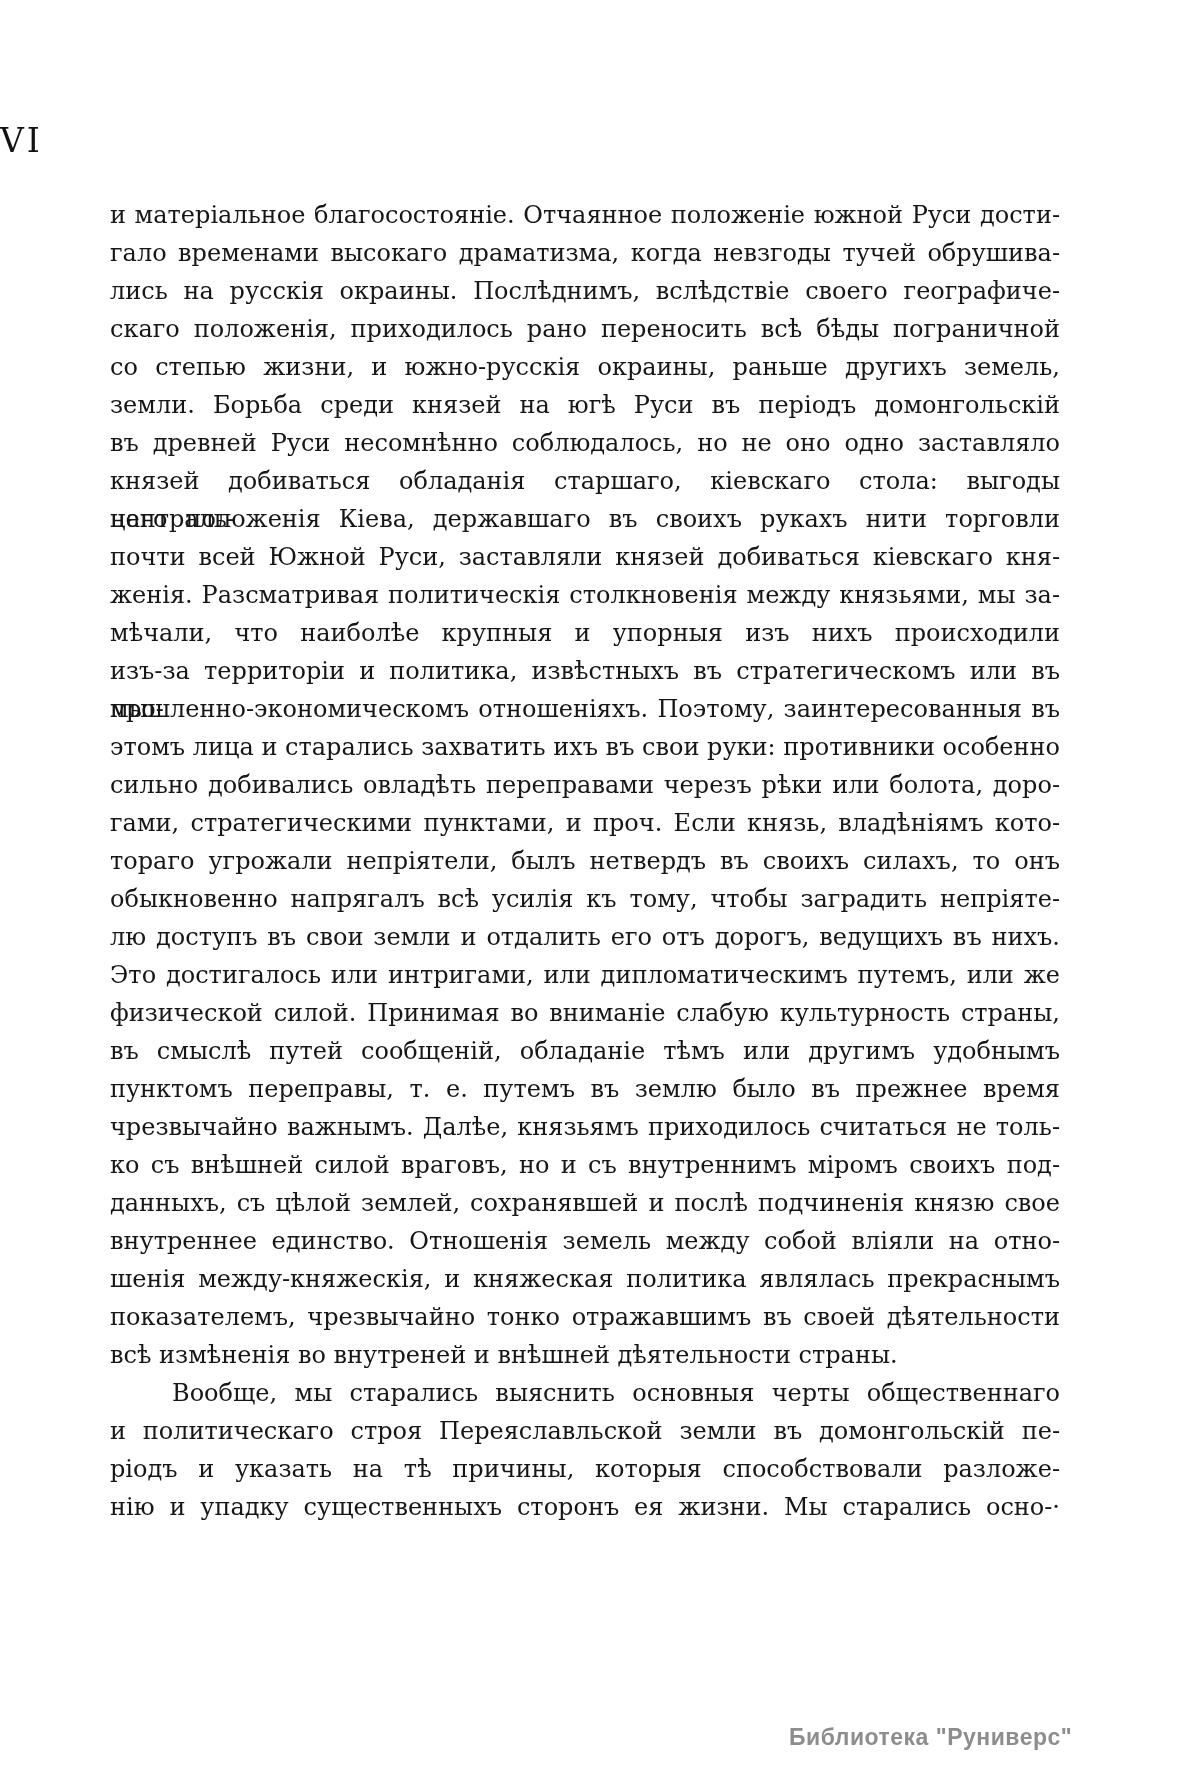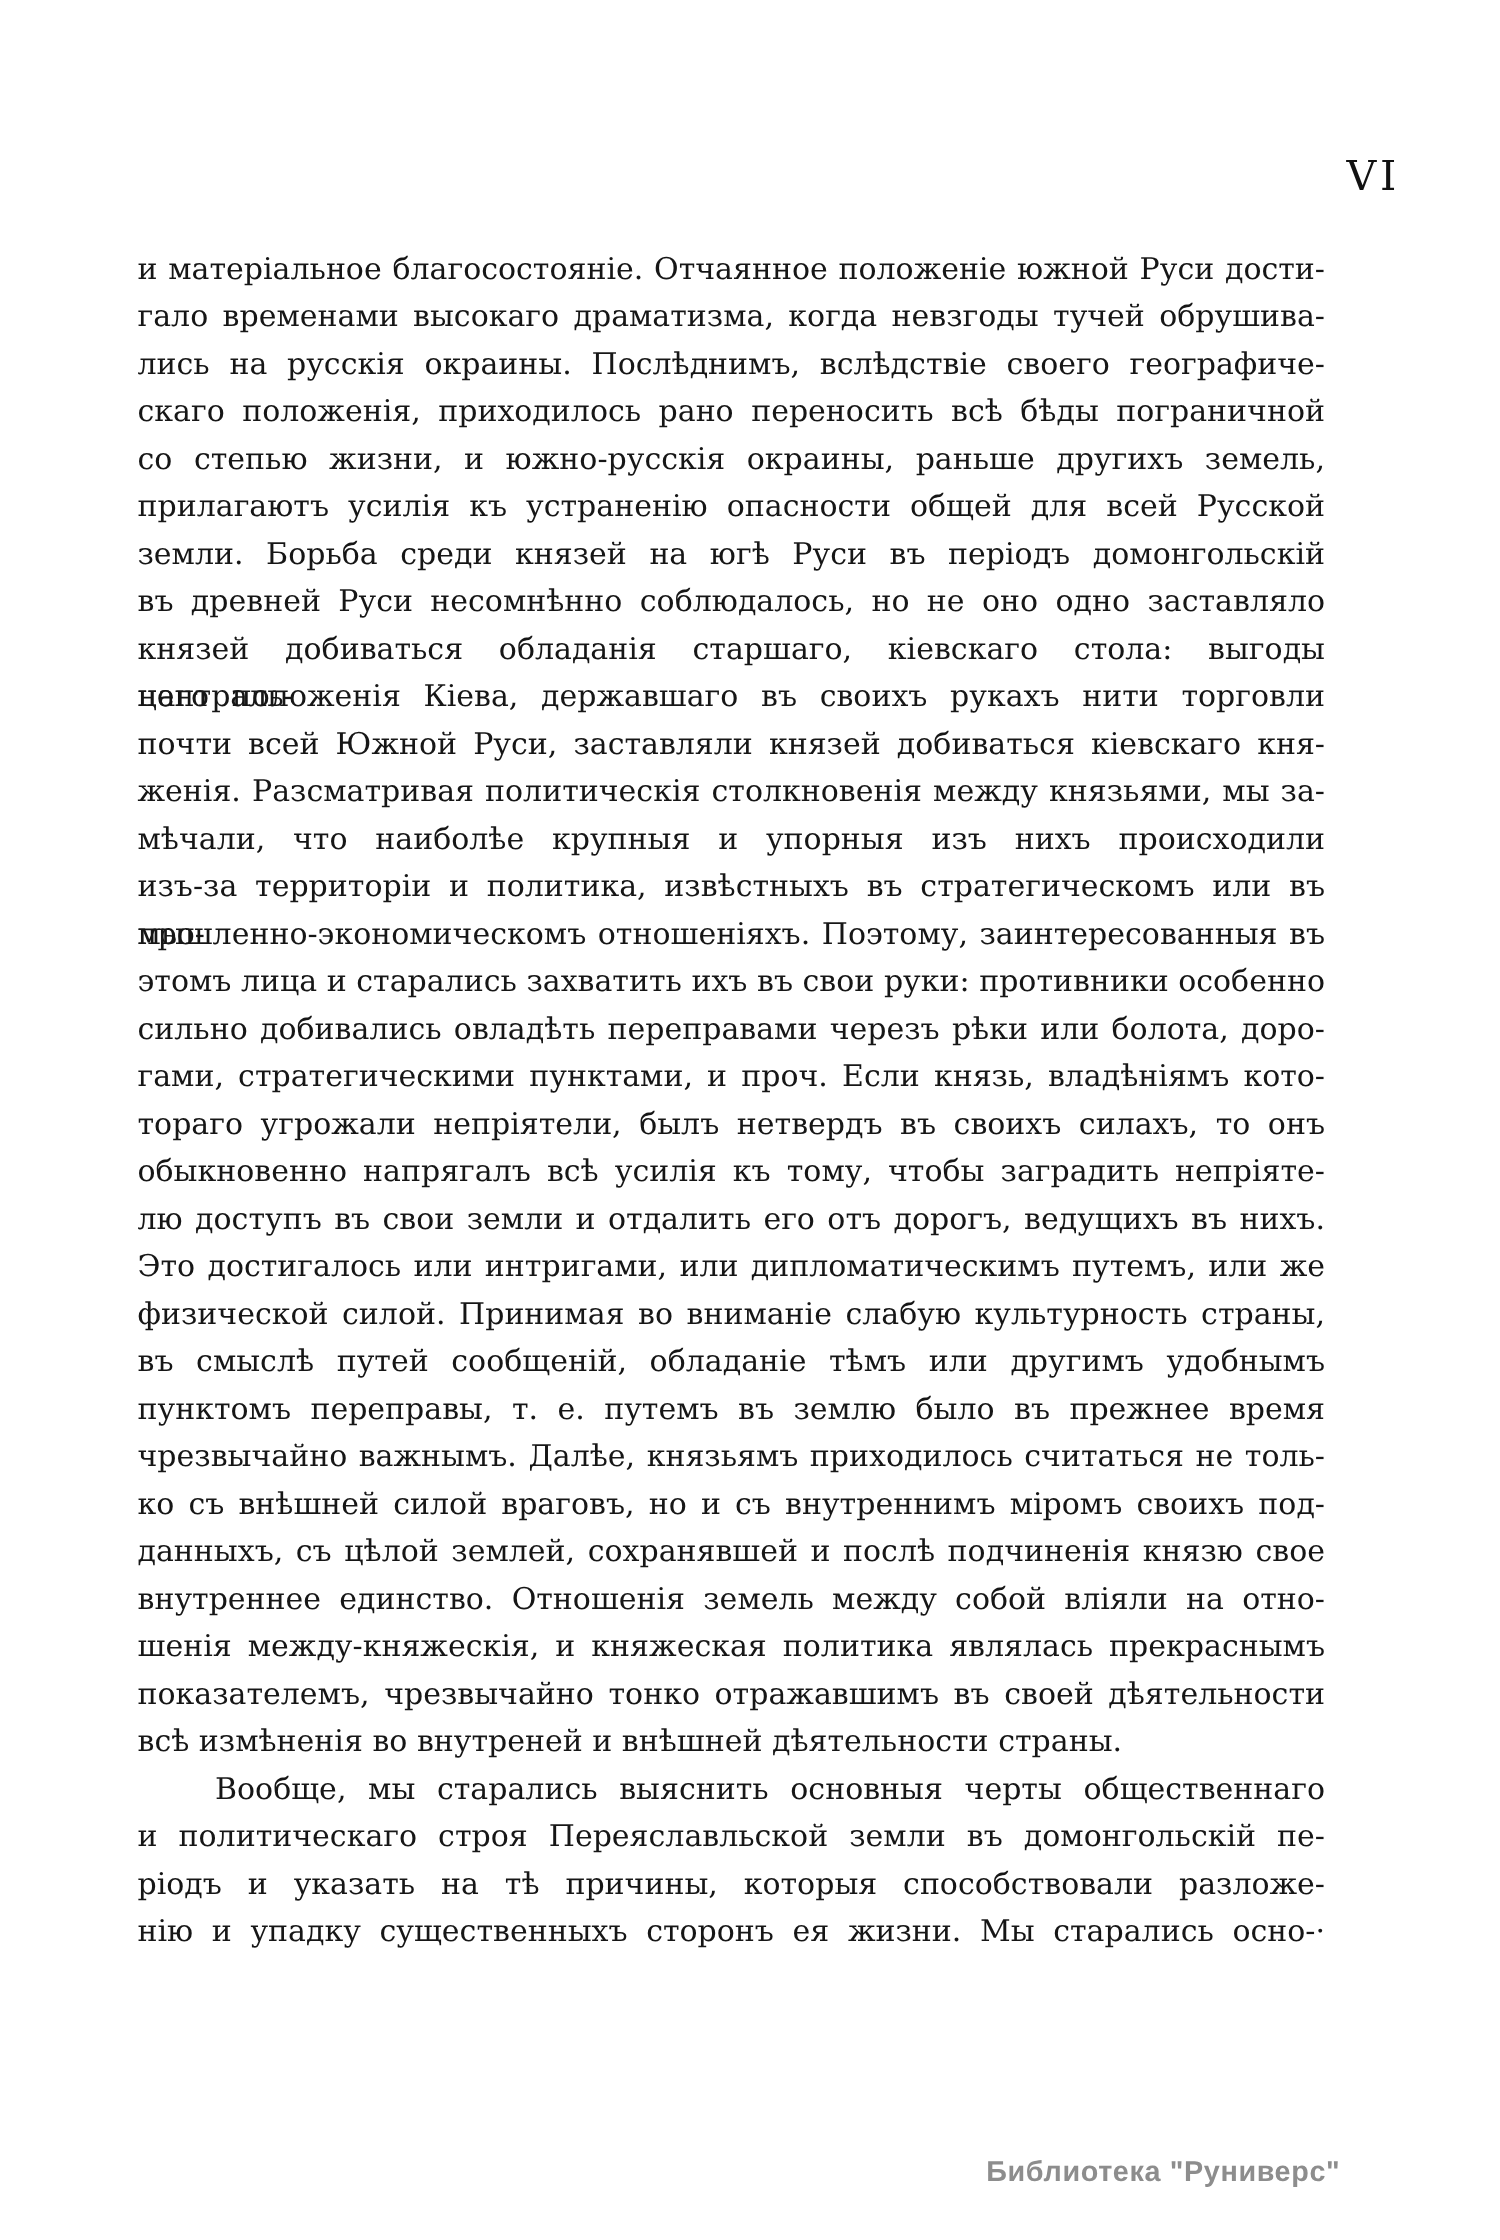--- a/index.html
+++ b/index.html
@@ -18,21 +18,21 @@
   .scan-page {
     position: absolute;
     inset: 0;
     background: #ffffff;
   }
   .page-number {
     position: absolute;
     top: 121px;
     left: 0;
     width: 1120px;
-    text-align: right;
+    text-align: left;
     font-size: 33px;
     letter-spacing: 3px;
     color: #121212;
   }
   .text-block {
     position: absolute;
     left: 110px;
     top: 196px;
     width: 950px;
   }
@@ -76,21 +76,20 @@
   <div class="page-number">VI</div>
 
   <div class="text-block">
 
     <div class="para">
       <div class="line">и матеріальное благосостояніе. Отчаянное положеніе южной Руси дости-</div>
       <div class="line">гало временами высокаго драматизма, когда невзгоды тучей обрушива-</div>
       <div class="line">лись на русскія окраины. Послѣднимъ, вслѣдствіе своего географиче-</div>
       <div class="line">скаго положенія, приходилось рано переносить всѣ бѣды пограничной</div>
       <div class="line">со степью жизни, и южно-русскія окраины, раньше другихъ земель,</div>
-      <div class="line">прилагаютъ усилія къ устраненію опасности общей для всей Русской</div>
       <div class="line">земли. Борьба среди князей на югѣ Руси въ періодъ домонгольскій</div>
       <div class="line">въ древней Руси несомнѣнно соблюдалось, но не оно одно заставляло</div>
       <div class="line">князей добиваться обладанія старшаго, кіевскаго стола: выгоды централь-</div>
       <div class="line">наго положенія Кіева, державшаго въ своихъ рукахъ нити торговли</div>
       <div class="line">почти всей Южной Руси, заставляли князей добиваться кіевскаго кня-</div>
       <div class="line">женія. Разсматривая политическія столкновенія между князьями, мы за-</div>
       <div class="line">мѣчали, что наиболѣе крупныя и упорныя изъ нихъ происходили</div>
       <div class="line">изъ-за территоріи и политика, извѣстныхъ въ стратегическомъ или въ про-</div>
       <div class="line">мышленно-экономическомъ отношеніяхъ. Поэтому, заинтересованныя въ</div>
       <div class="line">этомъ лица и старались захватить ихъ въ свои руки: противники особенно</div>

